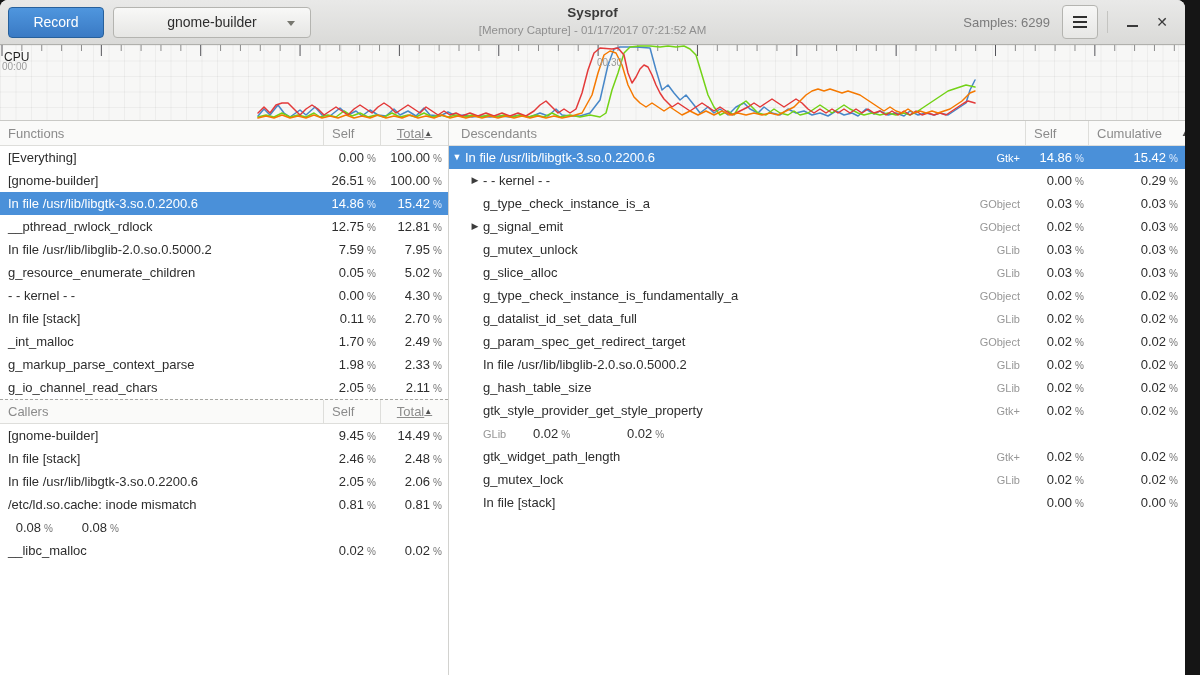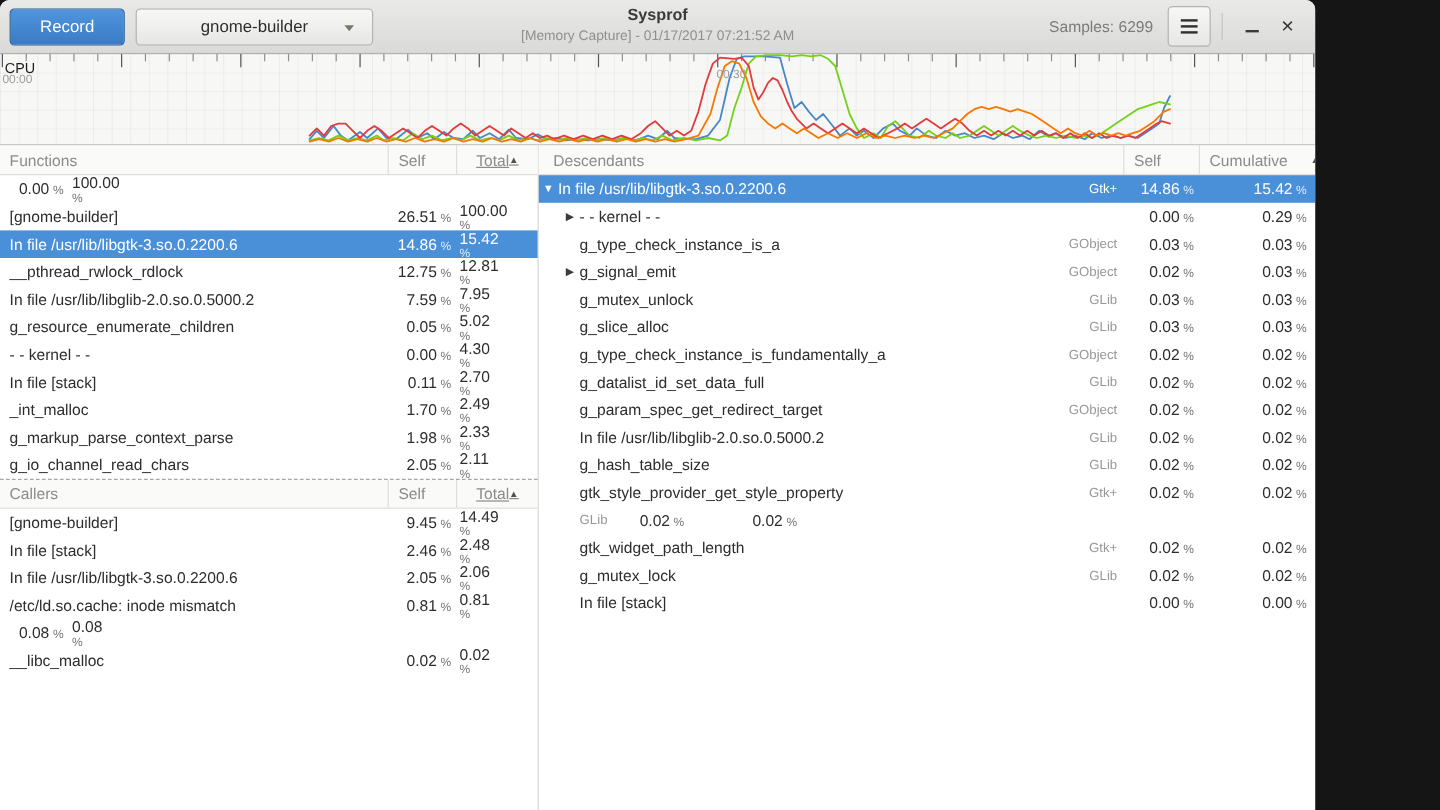--- a/index.html
+++ b/index.html
@@ -1,18 +1,18 @@
 <!DOCTYPE html>
 <html><head>
 <meta charset="utf-8">
 <style>
   html,body{margin:0;padding:0;background:#151515;}
   *{box-sizing:border-box;}
   .window{
-    width:1096px;height:675px;background:#ffffff;overflow:hidden;
+    width:1185px;height:675px;background:#ffffff;overflow:hidden;
     border-radius:8px 8px 0 0;display:flex;flex-direction:column;
     font-family:"Liberation Sans",sans-serif;font-size:13px;color:#2d2d2d;
   }
   
   .headerbar{
     position:relative;height:45px;flex:none;display:flex;align-items:center;
     padding:0 8px;background:linear-gradient(#e9e9e8,#dadad8);
     border-bottom:1px solid #b0b0ac;
   }
   .record-btn{
@@ -83,21 +83,21 @@
   .callers-head{border-top:1px dashed #a6a6a2;}
   
   .rows{flex:none;}
   .row{height:23px;display:flex;align-items:center;white-space:nowrap;cursor:default;}
   .row .name{flex:1;overflow:hidden;text-overflow:ellipsis;padding-right:6px;}
   .left-pane .row .name{padding-left:8px;}
   .row .v{display:flex;justify-content:flex-end;align-items:baseline;flex:none;}
   .row .v .num{font-size:13px;}
   .row .v .pct{font-size:10px;color:#767676;margin-left:3px;}
   .left-pane .v.self{width:57px;padding-right:4px;}
-  .left-pane .v.total{width:68px;padding-right:6px;flex-direction:column;}
+  .left-pane .v.total{width:68px;padding-right:6px;}
   .right-pane .v.self{width:63px;padding-right:4px;}
   .right-pane .v.cum{width:97px;padding-right:7px;}
   .row .expander{width:16px;flex:none;font-size:9px;color:#3c3c3c;text-align:center;line-height:23px;}
   .row.indent .expander{margin-left:18px;}
   .expander.ex-open::before{content:"▼";}
   .expander.ex-closed::before{content:"▶";}
   .expander.ex-none::before{content:"";}
   .row .tag{flex:none;font-size:11px;color:#979797;margin-right:5px;}
   .row .tag.hidden{visibility:hidden;}
   .row.selected{background:#4a90d9;color:#ffffff;}
@@ -214,20 +214,21 @@
       <div class="thead">
         <div class="hcol grow">Functions</div>
         <div class="hcol self-col">Self</div>
         <div class="hcol total-col">
           <span>Total</span>
           <span class="sort-arrow">▲</span>
         </div>
       </div>
       <div class="rows" id="functions-rows">
   <div class="row">
+    <span class="name">[Everything]</span>
     <span class="v self">
       <span class="num">0.00</span>
               <span class="pct">%</span>
     </span>
     <span class="v total">
       <span class="num">100.00</span>
               <span class="pct">%</span>
     </span>
   </div>
 

